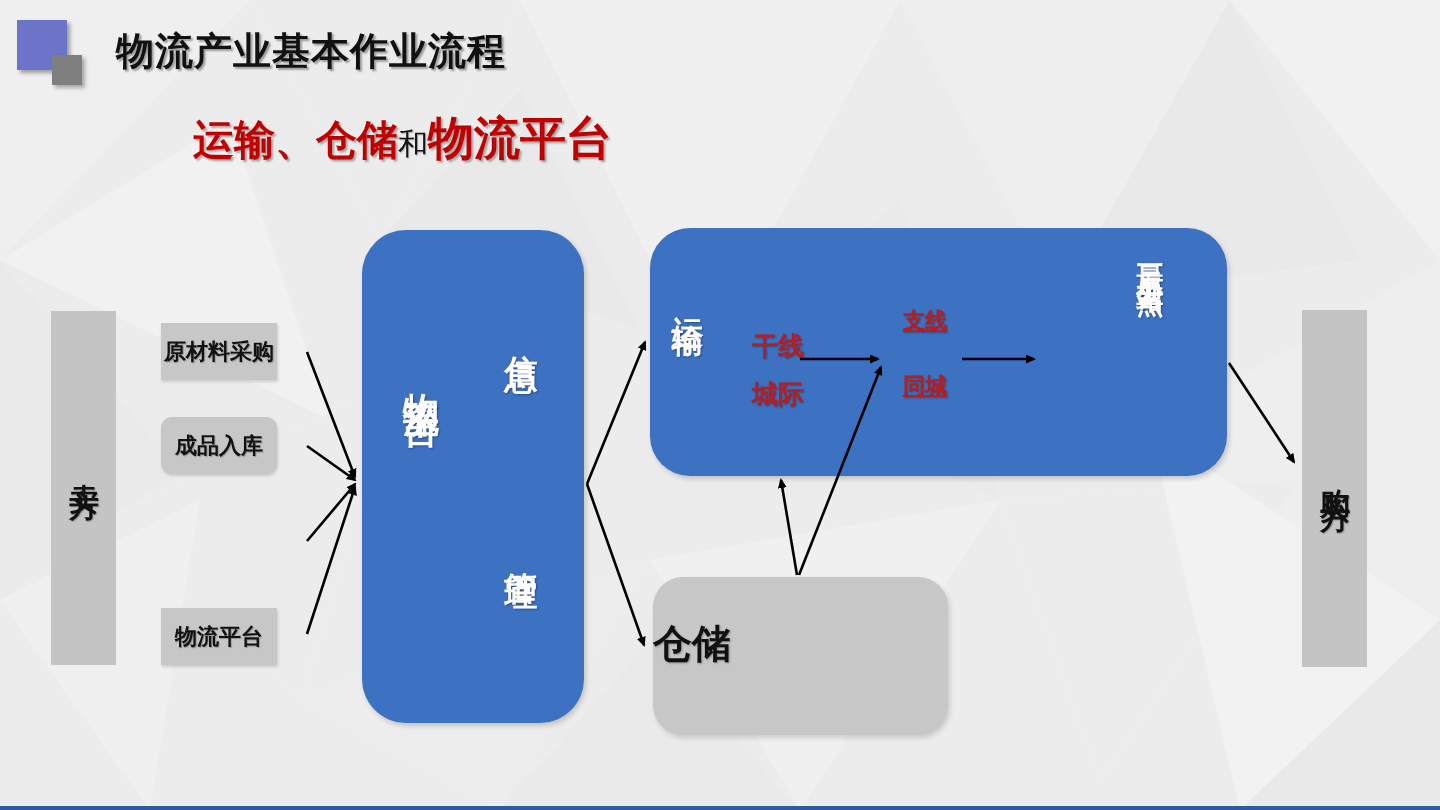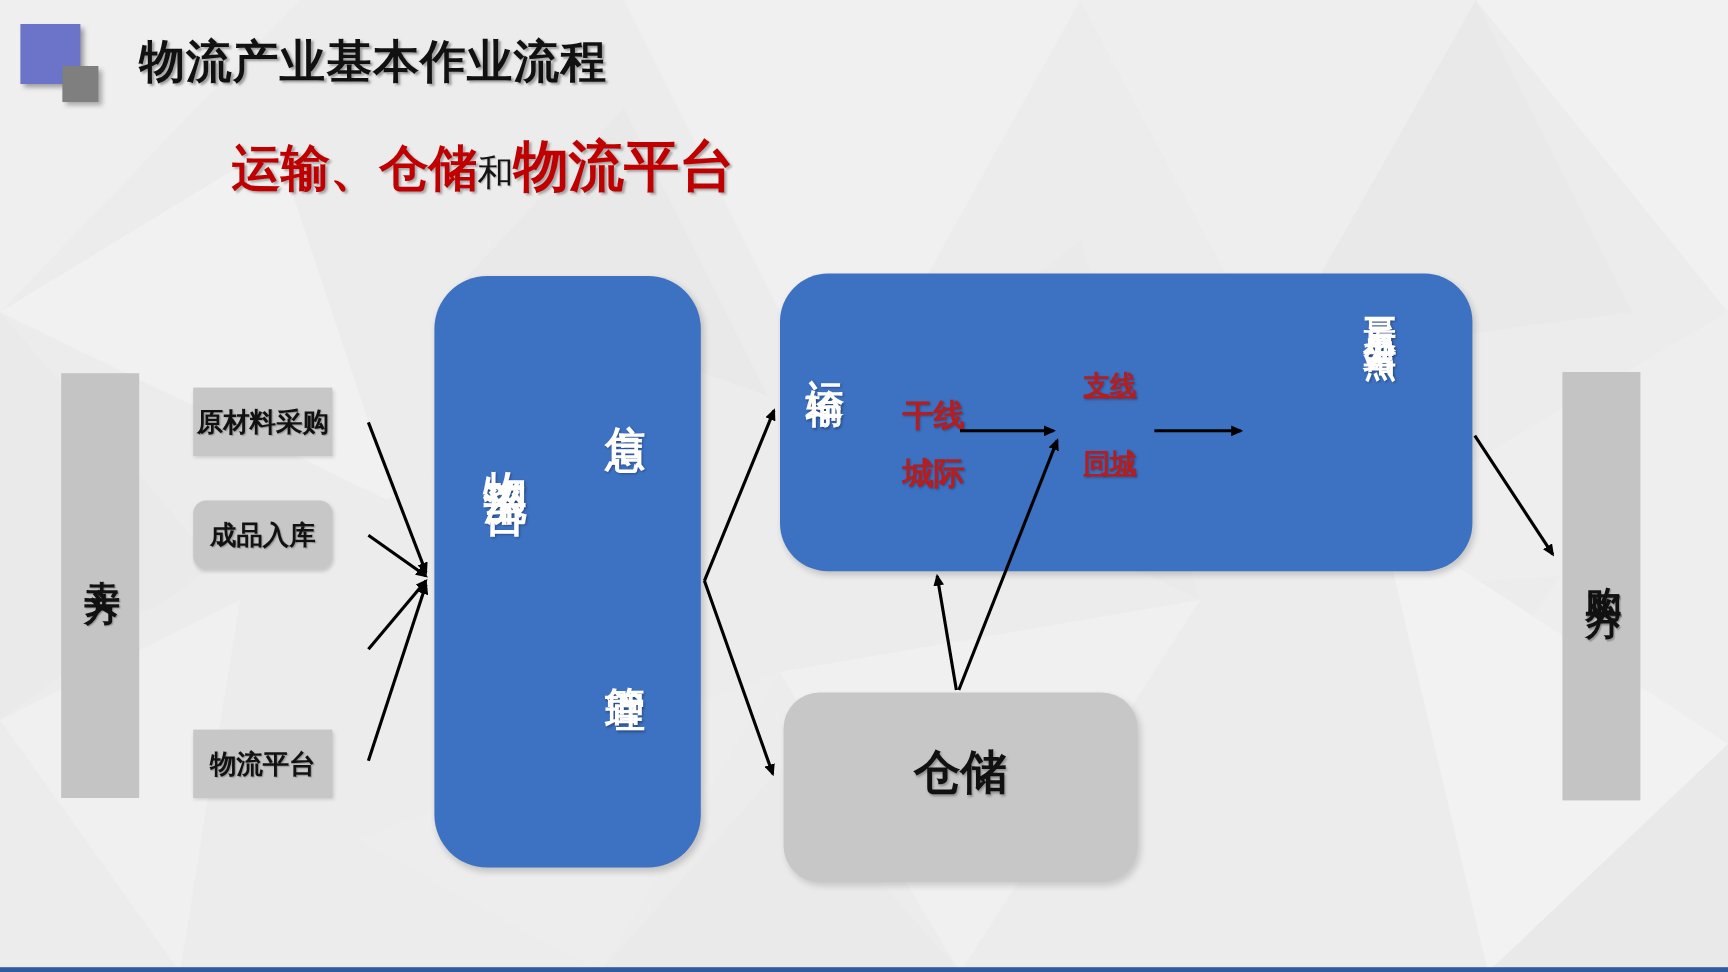--- a/index.html
+++ b/index.html
@@ -117,21 +117,21 @@
   }
   .stage-1{left:752px;top:322px;font-size:26px;line-height:48px;}
   .stage-2{left:903px;top:288px;font-size:22px;line-height:65px;text-decoration:underline;}
   .stage-3{left:1132px;top:244px;font-size:27px;letter-spacing:4px;}
 
   
   .warehouse-box{
     position:absolute;left:653px;top:577px;width:295px;height:158px;
     background:var(--gray_box,#C7C7C7);
     border-radius:30px;
-    display:flex;align-items:center;justify-content:center;
+    display:flex;align-items:center;justify-content:flex-start;
     font-size:39px;font-weight:bold;color:#111;
     text-shadow:1px 1px 2px rgba(0,0,0,.3);
     box-shadow:2px 3px 5px rgba(0,0,0,.15);
   }
   .warehouse-box .lbl{margin-bottom:24px;}
 
   .arrow-layer{position:absolute;inset:0;pointer-events:none;}
 
   .footer-line{
     position:absolute;left:0;bottom:0;width:100%;height:4px;

